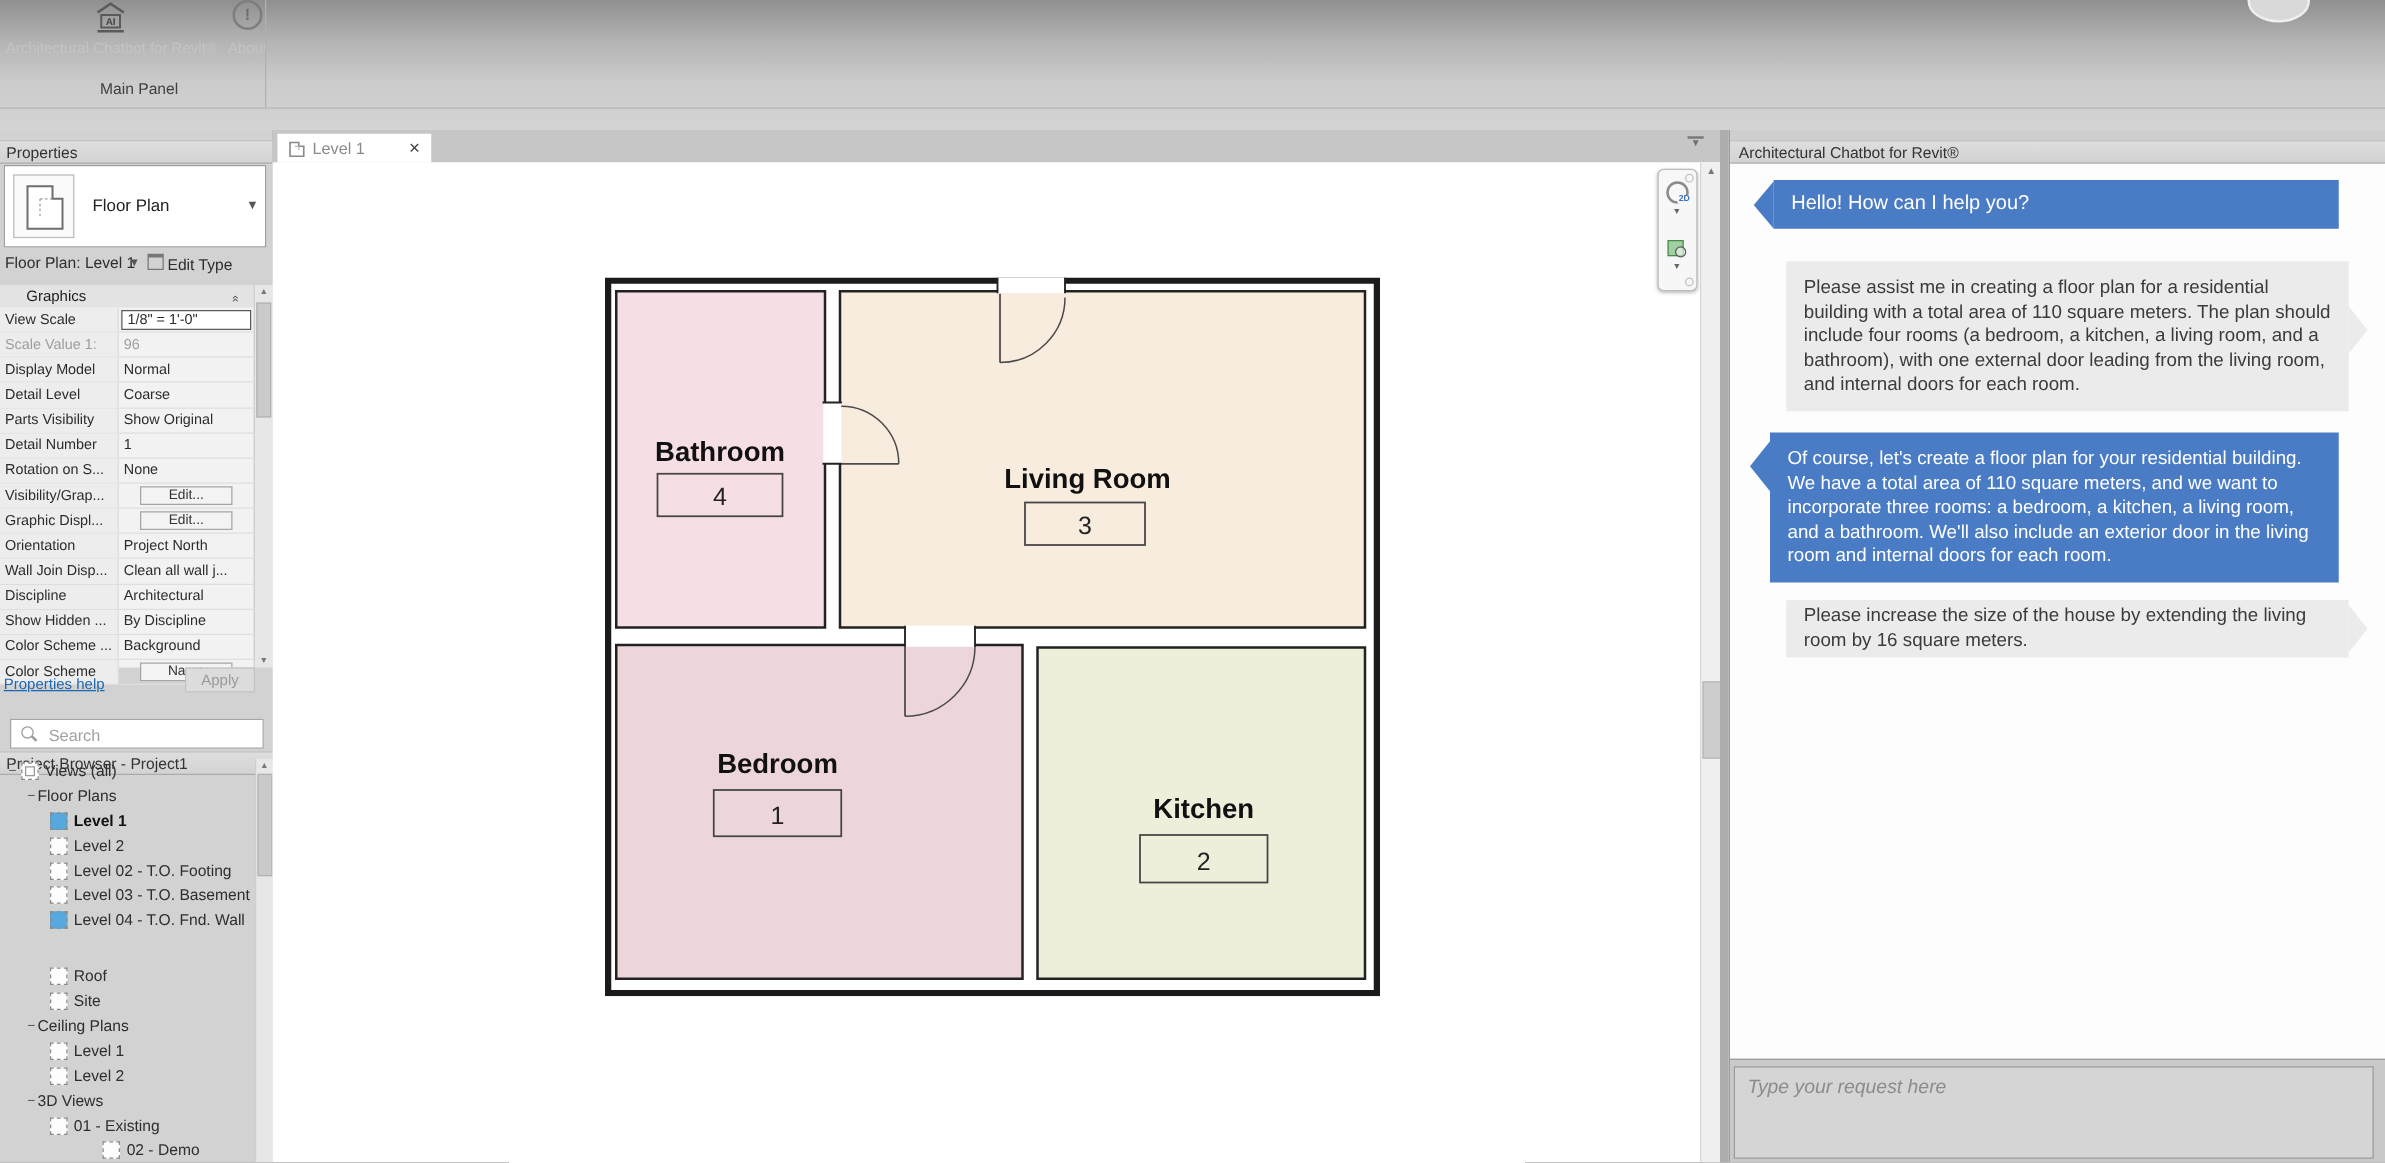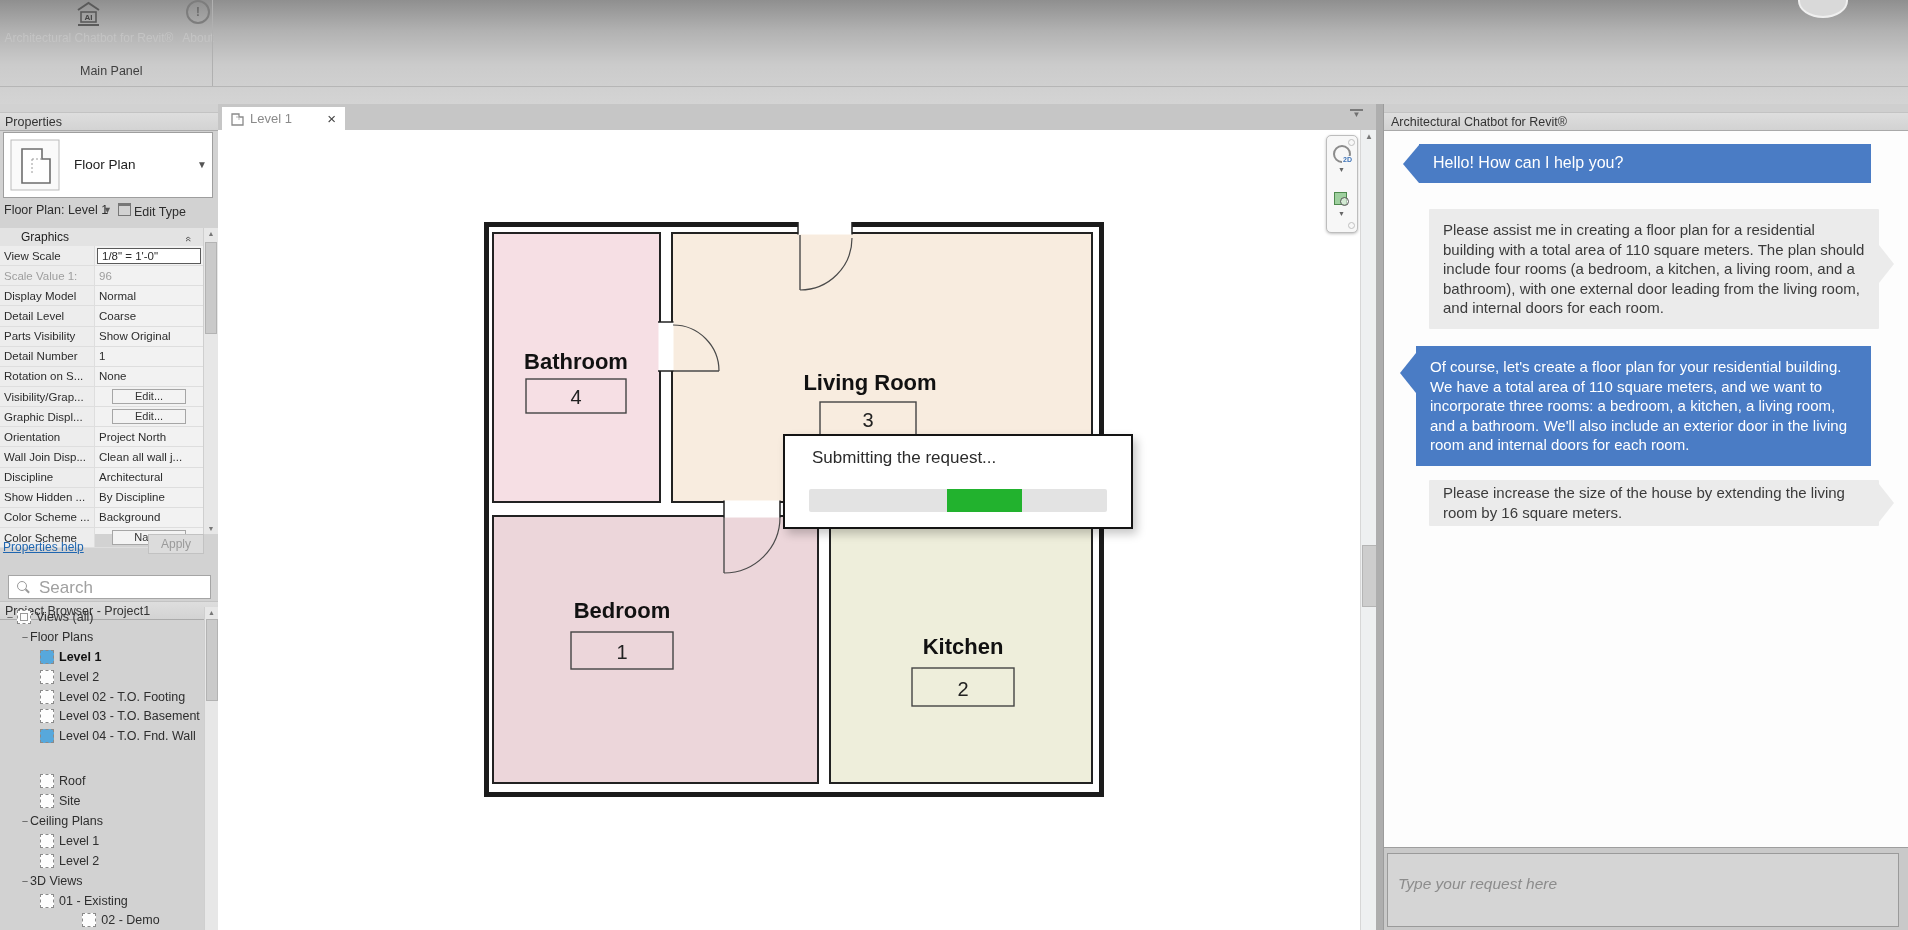--- a/index.html
+++ b/index.html
@@ -42,21 +42,21 @@
               font-size:11px;text-align:center;line-height:13px;color:#333;}
   #props-help{left:3px;top:436px;font-size:12px;color:#1f66b0;text-decoration:underline;}
   #apply-btn{left:148px;top:430px;width:54px;height:18px;background:#dcdcdc;border:1px solid #c2c2c2;
              color:#9a9a9a;font-size:12px;text-align:center;line-height:18px;}
   .vscroll{background:#e7e7e7;border-left:1px solid #cfcfcf;}
   .vscroll .arr{position:absolute;left:0;width:100%;text-align:center;font-size:7px;color:#777;}
   .vscroll .thm{position:absolute;left:1px;width:10px;background:#cacaca;border:1px solid #b3b3b3;}
   #pb-hdr{left:0;top:449px;width:218px;height:19px;}
   #search-box{left:8px;top:471px;width:203px;height:24px;background:#fff;border:1px solid #a5a5a5;box-sizing:border-box;}
   #search-box input{position:absolute;left:28px;top:2px;width:168px;height:18px;border:none;outline:none;
-                    font-size:17px;color:#b91c1c;background:transparent;font-family:"Liberation Sans",sans-serif;}
+                    font-size:13px;color:#b91c1c;background:transparent;font-family:"Liberation Sans",sans-serif;}
   #search-box input::placeholder{color:#a0a0a0;}
   .mag{position:absolute;left:8px;top:5px;width:8px;height:8px;border:1.6px solid #9a9a9a;border-radius:50%;}
   .mag:after{content:"";position:absolute;left:7px;top:8px;width:5px;height:1.6px;background:#9a9a9a;transform:rotate(45deg);}
   #tree{left:2px;top:503px;width:200px;}
   .trow{height:19.9px;display:flex;align-items:center;font-size:12.5px;color:#2e2e2e;white-space:nowrap;overflow:hidden;}
   .trow .minus{width:10px;color:#555;font-size:11px;text-align:center;flex:none;}
   .ticon{width:12px;height:12px;border:1px dashed #8a8a8a;background:#fdfdfd;margin:0 5px 0 2px;flex:none;position:relative;}
   .ticon.active{background:#57a8dc;}
   .ticon.root:after{content:"";position:absolute;left:2px;top:2px;width:6px;height:6px;border:1px solid #999;}
   .trow.bold{font-weight:bold;color:#111;}
@@ -94,21 +94,21 @@
             border-top:1px solid #c3c3c3;border-bottom:1px solid #a9a9a9;font-size:12.5px;color:#333;
             line-height:18px;padding-left:7px;box-sizing:border-box;}
   #chat-body{position:absolute;left:0;top:27px;width:100%;height:716px;background:#fdfdfd;}
   .msg{position:absolute;box-sizing:border-box;font-size:15px;line-height:19.5px;}
   .msg.bot{background:#4a7cc5;color:#fff;}
   .msg.user{background:#ebebeb;color:#3b3b3b;border-radius:1px;}
   .tail{position:absolute;width:0;height:0;}
   #chat-input-area{position:absolute;left:0;top:743px;width:100%;height:83px;background:#c9c9c9;border-top:1px solid #9e9e9e;}
   #chat-input{position:absolute;left:3px;top:5px;width:512px;height:74px;background:#d5d5d5;border:1px solid #9a9a9a;
               box-sizing:border-box;resize:none;font-family:"Liberation Sans",sans-serif;font-size:15.5px;color:#444;
-              padding:21px 10px;outline:none;}
+              padding:7px 10px;outline:none;}
   #chat-input::placeholder{font-style:italic;color:#8c8c8c;}
   svg text{font-family:"Liberation Sans",sans-serif;}
 </style>
 </head>
 <body>
 
 <div id="root">
 
   <div id="ribbon" class="abs">
     <div class="abs rib-btn" style="left:0;top:0;width:178px;height:48px;padding-left:16px;">
@@ -379,26 +379,20 @@
       <div class="navarrow" style="top:74px;">▼</div>
       <div class="ring" style="bottom:3px;"></div>
     </div>
 
     <div id="cscroll" class="abs">
       <span class="abs" style="left:0;top:2px;width:100%;text-align:center;font-size:8px;color:#777;">▲</span>
       <div class="thm"></div>
     </div>
   </div>
 
-  <div id="dialog" class="abs">
-    <div class="dtitle">Submitting the request...</div>
-    <div id="ptrack">
-      <div id="pfill" style="left: 46.3%; width: 25.2%;"></div>
-    </div>
-  </div>
 
   <div id="splitter" class="abs"></div>
 
   <div id="chat" class="abs">
     <div id="chat-hdr">Architectural Chatbot for Revit®</div>
     <div id="chat-body">
         <div class="msg bot" style="left: 35px; top: 13px; width: 452px; min-height: 39px; padding: 9px 14px; font-size: 16px;"><div class="tail" style="left: -16px; top: 1px; border-top: 19px solid transparent; border-bottom: 19px solid transparent; border-right: 16px solid rgb(74, 124, 197);"></div><span>Hello! How can I help you?</span></div>
         <div class="msg user" style="left: 45px; top: 78px; width: 450px; min-height: 110px; padding: 11px 14px; font-size: 15px;"><div class="tail" style="right: -15px; top: 36px; border-top: 19px solid transparent; border-bottom: 19px solid transparent; border-left: 15px solid rgb(235, 235, 235);"></div><span>Please assist me in creating a floor plan for a residential building with a total area of 110 square meters. The plan should include four rooms (a bedroom, a kitchen, a living room, and a bathroom), with one external door leading from the living room, and internal doors for each room.</span></div>
         <div class="msg bot" style="left: 32px; top: 215px; width: 455px; min-height: 110px; padding: 11px 14px; font-size: 15px;"><div class="tail" style="left: -16px; top: 7px; border-top: 20px solid transparent; border-bottom: 20px solid transparent; border-right: 16px solid rgb(74, 124, 197);"></div><span>Of course, let's create a floor plan for your residential building. We have a total area of 110 square meters, and we want to incorporate three rooms: a bedroom, a kitchen, a living room, and a bathroom. We'll also include an exterior door in the living room and internal doors for each room.</span></div>
         <div class="msg user" style="left: 45px; top: 349px; width: 450px; min-height: 46px; padding: 3px 14px; font-size: 15px;"><div class="tail" style="right: -15px; top: 4px; border-top: 19px solid transparent; border-bottom: 19px solid transparent; border-left: 15px solid rgb(235, 235, 235);"></div><span>Please increase the size of the house by extending the living room by 16 square meters.</span></div>

